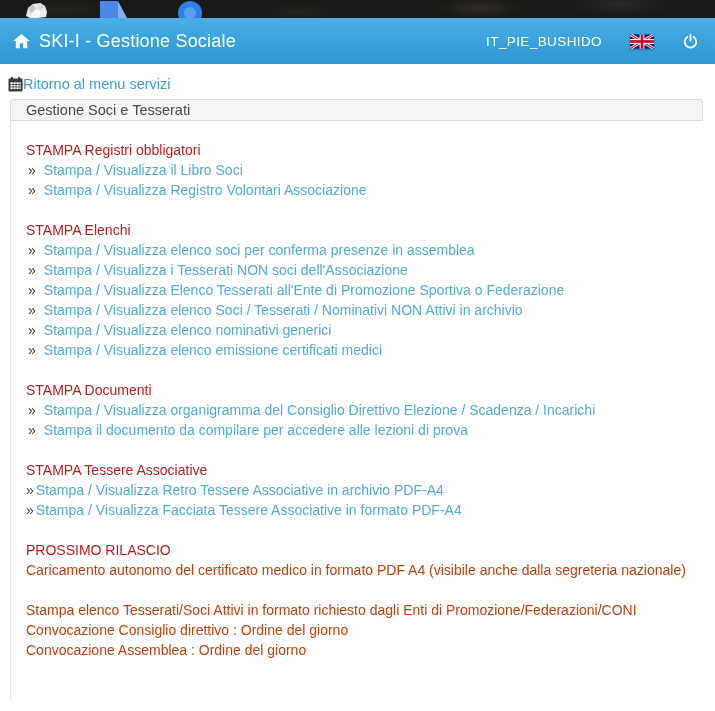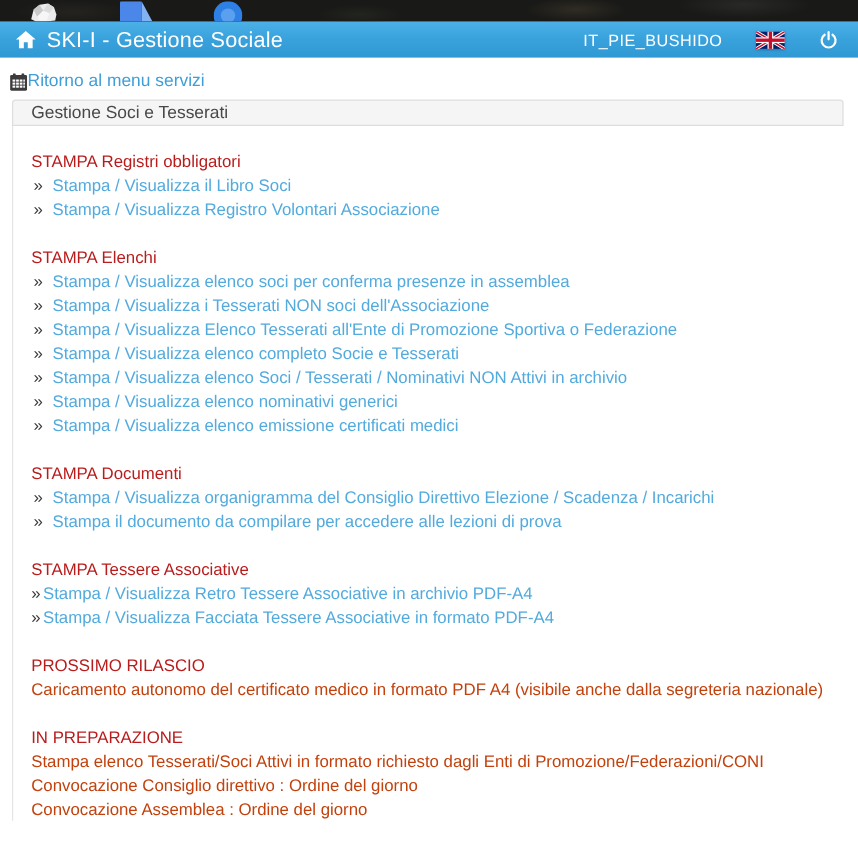--- a/index.html
+++ b/index.html
@@ -18,21 +18,21 @@
       radial-gradient(60px 14px at 480px 8px, rgba(90,80,60,.35), rgba(0,0,0,0) 70%),
       radial-gradient(80px 16px at 620px 4px, rgba(70,70,70,.35), rgba(0,0,0,0) 70%),
       radial-gradient(50px 12px at 300px 12px, rgba(40,45,35,.6), rgba(0,0,0,0) 70%),
       radial-gradient(70px 14px at 60px 10px, rgba(55,50,45,.4), rgba(0,0,0,0) 70%),
       #191917;
   }
   .desktop-icon { position: absolute; }
 
   
   .app-header {
-    height: 30px;
+    height: 46px;
     background: linear-gradient(180deg, #4cb0e6 0%, #3aa3dd 45%, #2f99d4 100%);
     display: flex; align-items: center;
     padding: 0 16px 0 12px;
     color: #fff;
   }
   .app-title { font-size: 18px; margin-left: 8px; letter-spacing: .2px; }
   .header-spacer { flex: 1; }
   .user-label { font-size: 13.5px; letter-spacing: .4px; }
   .flag-wrap { margin-left: 28px; display: flex; box-shadow: 0 1px 2px rgba(0,0,0,.25); }
   .power-wrap { margin-left: 28px; display: flex; cursor: pointer; }
@@ -160,39 +160,37 @@
       <div class="section">
         <div class="section-title">STAMPA Registri obbligatori</div>
         <div class="link-row normal"><span class="bullet">»</span><a class="menu-link" href="#">Stampa / Visualizza il Libro Soci</a></div>
         <div class="link-row normal"><span class="bullet">»</span><a class="menu-link" href="#">Stampa / Visualizza Registro Volontari Associazione</a></div>
       </div>
       <div class="section">
         <div class="section-title">STAMPA Elenchi</div>
         <div class="link-row normal"><span class="bullet">»</span><a class="menu-link" href="#">Stampa / Visualizza elenco soci per conferma presenze in assemblea</a></div>
         <div class="link-row normal"><span class="bullet">»</span><a class="menu-link" href="#">Stampa / Visualizza i Tesserati NON soci dell'Associazione</a></div>
         <div class="link-row normal"><span class="bullet">»</span><a class="menu-link" href="#">Stampa / Visualizza Elenco Tesserati all'Ente di Promozione Sportiva o Federazione</a></div>
-        <div class="link-row normal"><span class="bullet">»</span><a class="menu-link" href="#">Stampa / Visualizza elenco completo Socie e Tesserati</a></div>
         <div class="link-row normal"><span class="bullet">»</span><a class="menu-link" href="#">Stampa / Visualizza elenco Soci / Tesserati / Nominativi NON Attivi in archivio</a></div>
         <div class="link-row normal"><span class="bullet">»</span><a class="menu-link" href="#">Stampa / Visualizza elenco nominativi generici</a></div>
         <div class="link-row normal"><span class="bullet">»</span><a class="menu-link" href="#">Stampa / Visualizza elenco emissione certificati medici</a></div>
       </div>
       <div class="section">
         <div class="section-title">STAMPA Documenti</div>
         <div class="link-row normal"><span class="bullet">»</span><a class="menu-link" href="#">Stampa / Visualizza organigramma del Consiglio Direttivo Elezione / Scadenza / Incarichi</a></div>
         <div class="link-row normal"><span class="bullet">»</span><a class="menu-link" href="#">Stampa il documento da compilare per accedere alle lezioni di prova</a></div>
       </div>
       <div class="section">
         <div class="section-title">STAMPA Tessere Associative</div>
         <div class="link-row tight"><span class="bullet">»</span><a class="menu-link" href="#">Stampa / Visualizza Retro Tessere Associative in archivio PDF-A4</a></div>
         <div class="link-row tight"><span class="bullet">»</span><a class="menu-link" href="#">Stampa / Visualizza Facciata Tessere Associative in formato PDF-A4</a></div>
       </div>
       <div class="section">
         <div class="section-title">PROSSIMO RILASCIO</div>
         <div class="plain-row">Caricamento autonomo del certificato medico in formato PDF A4 (visibile anche dalla segreteria nazionale)</div>
       </div>
       <div class="section">
-        <div class="section-title">IN PREPARAZIONE</div>
         <div class="plain-row">Stampa elenco Tesserati/Soci Attivi in formato richiesto dagli Enti di Promozione/Federazioni/CONI</div>
         <div class="plain-row">Convocazione Consiglio direttivo : Ordine del giorno</div>
         <div class="plain-row">Convocazione Assemblea : Ordine del giorno</div>
       </div>
     </div>
 </div>
 
 </body></html>

